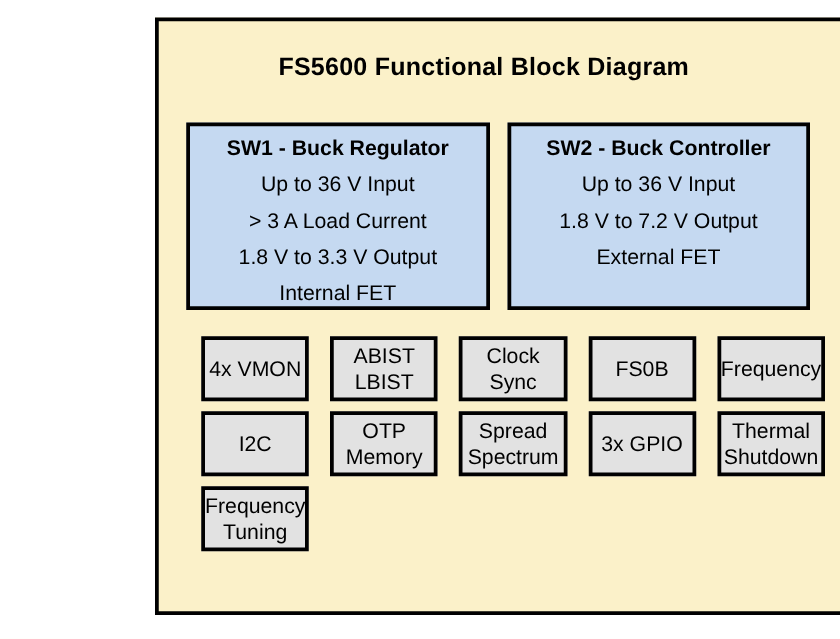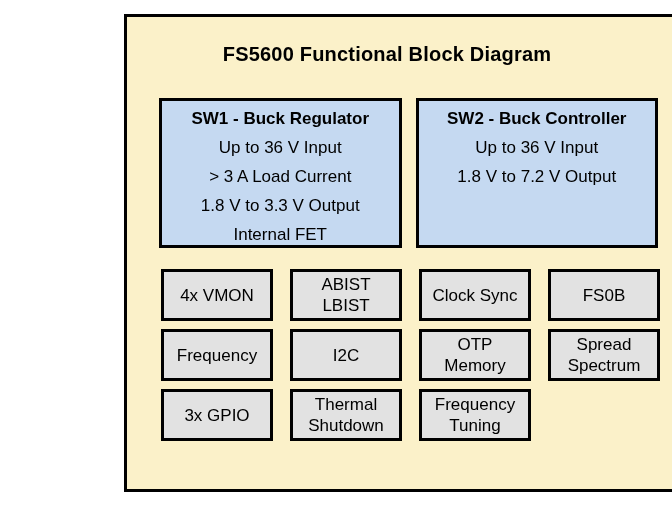--- a/index.html
+++ b/index.html
@@ -34,21 +34,21 @@
     position:relative;
     left:-23px;
     margin-top:26px;
     text-align:center;
     font-size:20px;
     font-weight:bold;
     letter-spacing:0.2px;
   }
   .feature-row{
     position:absolute;
-    left:32px; top:81px;
+    left:22px; top:81px;
     width:499px; height:150px;
     display:flex;
     gap:14px;
   }
   .feature-box{
     flex:1 1 0;
     height:150px;
     background:var(--bg-blue);
     border:3px solid var(--line);
     text-align:center;
@@ -57,21 +57,21 @@
     line-height:29px;
   }
   .feature-title{
     font-weight:bold;
   }
   .block-grid{
     position:absolute;
     left:34px; top:252px;
     width:499px;
     display:grid;
-    grid-template-columns:repeat(4,1fr);
+    grid-template-columns:repeat(5,1fr);
     column-gap:17px;
     row-gap:8px;
   }
   .block-cell{
     height:52px;
     background:var(--bg-gray);
     border:3px solid var(--line);
     display:flex;
     align-items:center;
     justify-content:center;
@@ -96,20 +96,21 @@
         <div class="feature-title">SW1 - Buck Regulator</div>
         <div class="feature-line">Up to 36 V Input</div>
         <div class="feature-line">&gt; 3 A Load Current</div>
         <div class="feature-line">1.8 V to 3.3 V Output</div>
         <div class="feature-line">Internal FET</div>
       </div>
       <div class="feature-box">
         <div class="feature-title">SW2 - Buck Controller</div>
         <div class="feature-line">Up to 36 V Input</div>
         <div class="feature-line">1.8 V to 7.2 V Output</div>
+        <div class="feature-line">External FET</div>
       </div>
     </div>
 
     <div class="block-grid">
       <div class="block-cell">
           <span class="block-label">4x VMON</span>
         </div>
       <div class="block-cell">
           <span class="block-label">ABIST
 LBIST</span>

